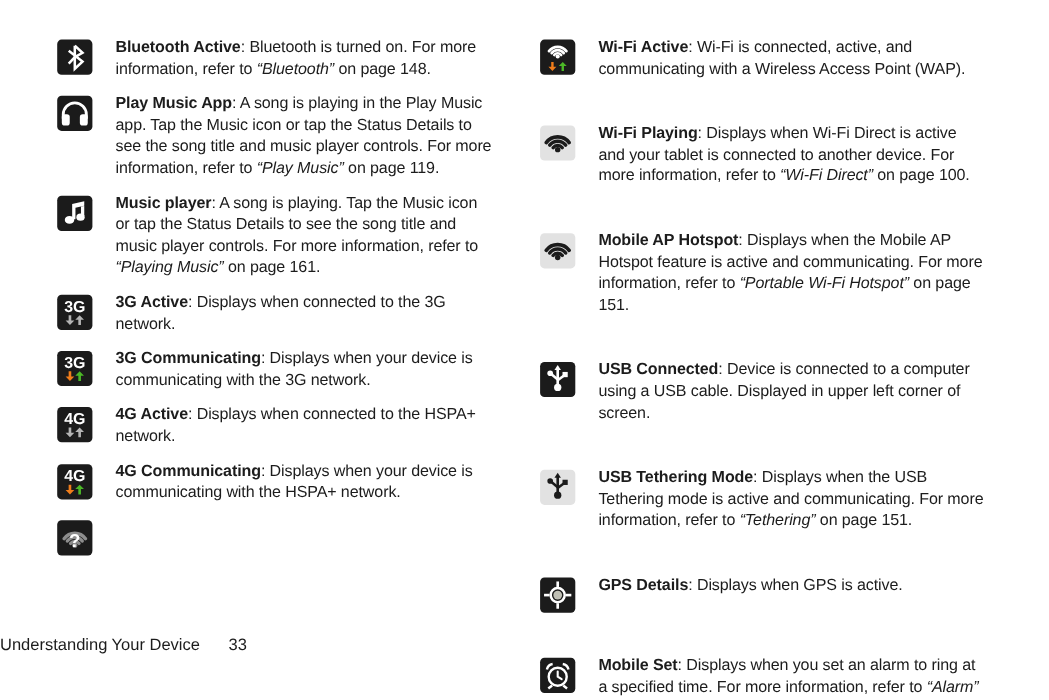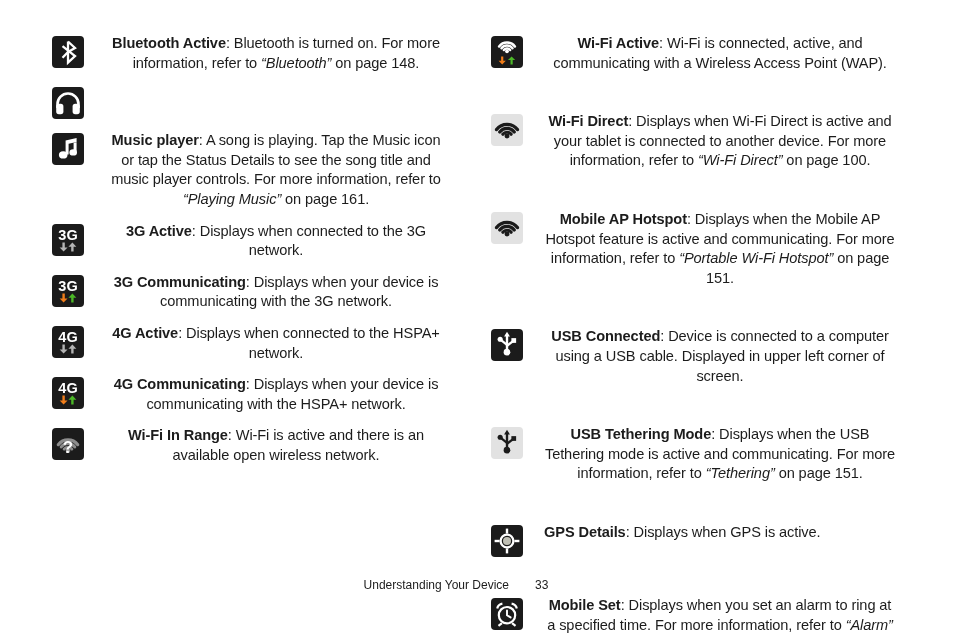--- a/index.html
+++ b/index.html
@@ -51,21 +51,20 @@
     padding-top: 2px;
     display: flex;
     justify-content: flex-start;
   }
   .desc {
     font-size: 14.6px;
     line-height: 19.6px;
     letter-spacing: -0.1px;
     color: #1c1c1c;
     max-width: 345px;
-    text-align: center;
   }
   .col-right .desc { max-width: 352px; }
   .desc b { font-weight: bold; }
   .desc i { font-style: italic; }
 
   
   .tile {
     width: 32px;
     height: 32px;
     border-radius: 4px;
@@ -75,22 +74,22 @@
   .tile.dark  { background: #1b1b1b; }
   .tile.light { background: #e2e2e2; }
   .tile svg { display: block; position: absolute; left: 0; top: 0; }
 
   
   .footer {
     position: absolute;
     left: 0;
     top: 578px;
     width: 912px;
-    text-align: center;
-    font-size: 12px;
+    text-align: left;
+    font-size: 15px;
     color: #1c1c1c;
   }
   .footer .ftitle { margin-right: 26px; }
 </style>
 </head>
 <body>
 
 <div class="page">
   <div class="columns">
     <div class="col col-left" id="col-left">
@@ -108,20 +107,21 @@
         <div class="entry">
           <div class="icon-cell">
             <span class="tile dark">
               <svg width="32" height="32" viewBox="0 0 32 32" xmlns="http://www.w3.org/2000/svg">
                 <path d="M 5.5 21 L 5.5 17 A 10.5 10.5 0 0 1 26.5 17 L 26.5 21" fill="none" stroke="#ffffff" stroke-width="2.6"></path>
                 <rect x="4.2" y="16.8" width="7.2" height="10.4" rx="2.6" fill="#ffffff"></rect>
                 <rect x="20.6" y="16.8" width="7.2" height="10.4" rx="2.6" fill="#ffffff"></rect>
               </svg>
             </span>
           </div>
+          <div class="desc"><b>Play Music App</b><span>: A song is playing in the Play Music app. Tap the Music icon or tap the Status Details to see the song title and music player controls. For more information, refer to </span><i>“Play Music”</i><span> on page 119.</span></div>
         </div>
         <div class="entry">
           <div class="icon-cell">
             <span class="tile dark">
               <svg width="32" height="32" viewBox="0 0 32 32" xmlns="http://www.w3.org/2000/svg">
                 <path d="M 13.6 7.4 L 24.6 5.0 L 24.6 9.0 L 16.6 10.8 L 16.6 21.4 L 13.6 21.4 Z" fill="#ffffff"></path>
                 <path d="M 21.6 9.8 L 24.6 9.2 L 24.6 18.6 L 21.6 18.6 Z" fill="#ffffff"></path>
                 <ellipse cx="11.2" cy="21.9" rx="4.3" ry="3.6" fill="#ffffff"></ellipse>
                 <ellipse cx="21.2" cy="19.4" rx="3.8" ry="3.2" fill="#ffffff"></ellipse>
               </svg>
@@ -182,21 +182,20 @@
             <span class="tile dark">
               <svg width="32" height="32" viewBox="0 0 32 32" xmlns="http://www.w3.org/2000/svg">
                 <path d="M 6.256 16.692 A 12.18 12.18 0 0 1 25.744 16.692" fill="none" stroke="#8d8d8d" stroke-width="3.132" stroke-linecap="round"></path>
                 <path d="M 9.2256 18.9192 A 8.468 8.468 0 0 1 22.7744 18.9192" fill="none" stroke="#8d8d8d" stroke-width="3.016" stroke-linecap="round"></path>
                 <path d="M 12.1024 21.0768 A 4.872 4.872 0 0 1 19.8976 21.0768" fill="none" stroke="#8d8d8d" stroke-width="2.9" stroke-linecap="round"></path>
                 <circle cx="16" cy="22.724" r="2.32" fill="#8d8d8d"></circle>
                 <text x="16" y="24.6" font-family="Liberation Sans, sans-serif" font-size="17" font-weight="bold" fill="#ffffff" text-anchor="middle">?</text>
               </svg>
             </span>
           </div>
-          <div class="desc"><b>Wi-Fi In Range</b><span>: Wi-Fi is active and there is an available open wireless network.</span></div>
         </div>
       </div>
     <div class="col col-right" id="col-right">
         <div class="entry">
           <div class="icon-cell">
             <span class="tile dark">
               <svg width="32" height="32" viewBox="0 0 32 32" xmlns="http://www.w3.org/2000/svg">
                 <path d="M 8.104 10.477999999999998 A 9.87 9.87 0 0 1 23.896 10.477999999999998" fill="none" stroke="#ffffff" stroke-width="2.538" stroke-linecap="round"></path>
                 <path d="M 10.5104 12.282799999999998 A 6.861999999999999 6.861999999999999 0 0 1 21.4896 12.282799999999998" fill="none" stroke="#ffffff" stroke-width="2.444" stroke-linecap="round"></path>
                 <path d="M 12.8416 14.031199999999998 A 3.948 3.948 0 0 1 19.1584 14.031199999999998" fill="none" stroke="#ffffff" stroke-width="2.3499999999999996" stroke-linecap="round"></path>
@@ -212,21 +211,21 @@
           <div class="icon-cell">
             <span class="tile light">
               <svg width="32" height="32" viewBox="0 0 32 32" xmlns="http://www.w3.org/2000/svg">
                 <path d="M 5.584 15.588 A 13.02 13.02 0 0 1 26.416 15.588" fill="none" stroke="#1b1b1b" stroke-width="3.3480000000000003" stroke-linecap="round"></path>
                 <path d="M 8.7584 17.968799999999998 A 9.052 9.052 0 0 1 23.2416 17.968799999999998" fill="none" stroke="#1b1b1b" stroke-width="3.224" stroke-linecap="round"></path>
                 <path d="M 11.8336 20.275199999999998 A 5.208 5.208 0 0 1 20.1664 20.275199999999998" fill="none" stroke="#1b1b1b" stroke-width="3.1" stroke-linecap="round"></path>
                 <circle cx="16" cy="22.035999999999998" r="2.48" fill="#1b1b1b"></circle>
               </svg>
             </span>
           </div>
-          <div class="desc"><b>Wi-Fi Direct</b><span>: Displays when Wi-Fi Direct is active and your tablet is connected to another device. For more information, refer to </span><i>“Wi-Fi Direct”</i><span> on page 100.</span></div>
+          <div class="desc"><b>Wi-Fi Playing</b><span>: Displays when Wi-Fi Direct is active and your tablet is connected to another device. For more information, refer to </span><i>“Wi-Fi Direct”</i><span> on page 100.</span></div>
         </div>
         <div class="entry">
           <div class="icon-cell">
             <span class="tile light">
               <svg width="32" height="32" viewBox="0 0 32 32" xmlns="http://www.w3.org/2000/svg">
                 <path d="M 5.584 15.588 A 13.02 13.02 0 0 1 26.416 15.588" fill="none" stroke="#1b1b1b" stroke-width="3.3480000000000003" stroke-linecap="round"></path>
                 <path d="M 8.7584 17.968799999999998 A 9.052 9.052 0 0 1 23.2416 17.968799999999998" fill="none" stroke="#1b1b1b" stroke-width="3.224" stroke-linecap="round"></path>
                 <path d="M 11.8336 20.275199999999998 A 5.208 5.208 0 0 1 20.1664 20.275199999999998" fill="none" stroke="#1b1b1b" stroke-width="3.1" stroke-linecap="round"></path>
                 <circle cx="16" cy="22.035999999999998" r="2.48" fill="#1b1b1b"></circle>
               </svg>

